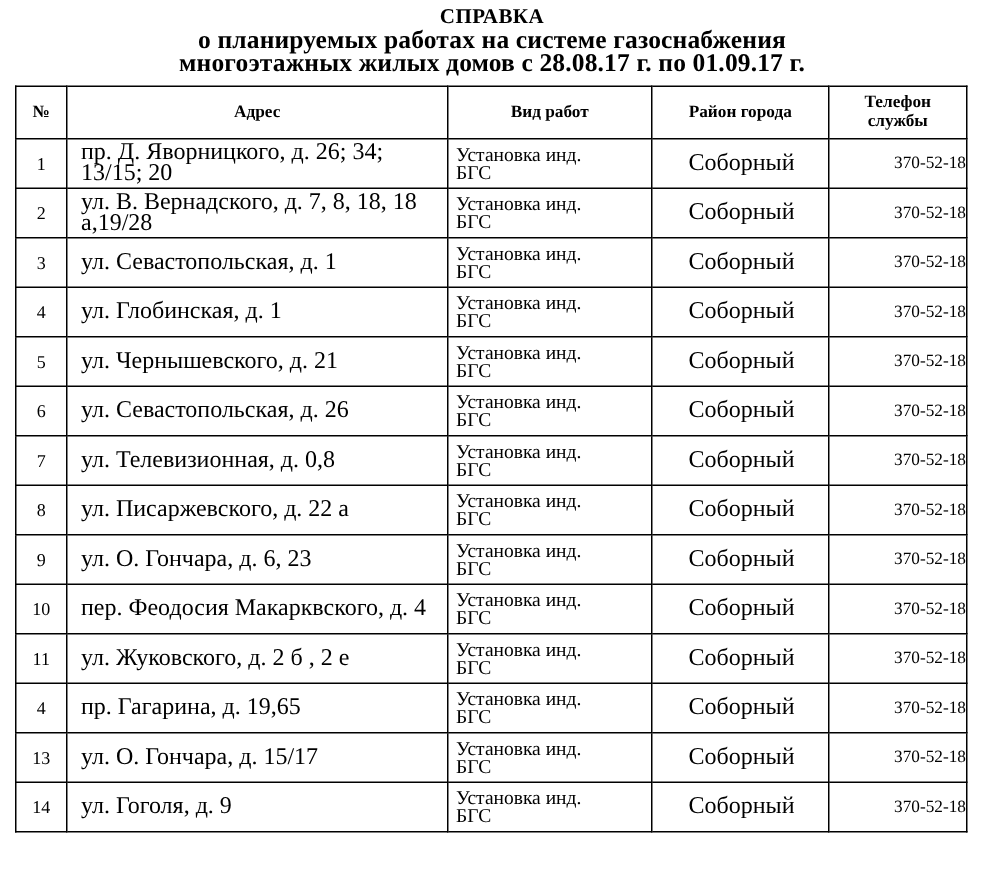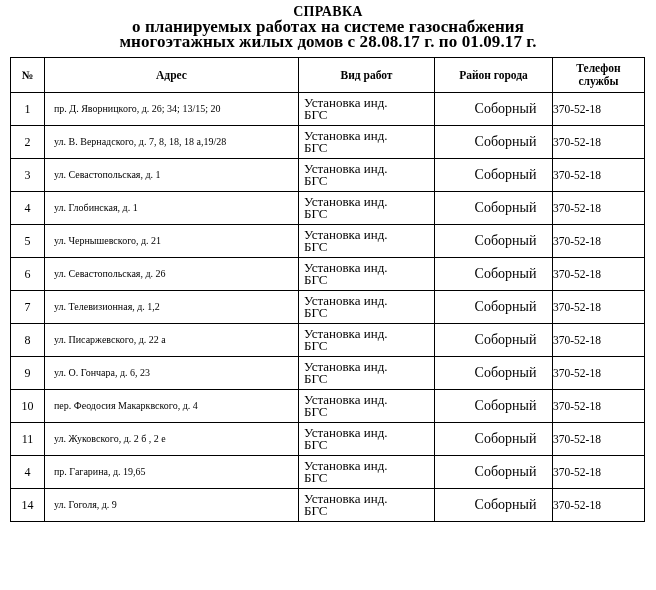--- a/index.html
+++ b/index.html
@@ -61,35 +61,35 @@
   .col-work { width: 136px; }
   .col-district { width: 118px; }
   .col-phone { width: 92px; }
 
   table.main td.num {
     text-align: center;
     font-size: 12px;
   }
   table.main td.addr {
     padding-left: 9px;
-    font-size: 10px;
+    font-size: 16px;
     line-height: 14px;
   }
   table.main td.work {
     padding-left: 5px;
     font-size: 13px;
     line-height: 12.5px;
   }
   table.main td.district {
-    text-align: center;
-    font-size: 14px;
+    text-align: left;
+    font-size: 16px;
     padding-left: 24px;
   }
   table.main td.phone {
-    text-align: left;
+    text-align: right;
     font-size: 11.5px;
   }
   table.main tr.row {
     height: 33px;
   }
   .work-line2 {
     display: block;
   }
 </style>
 </head>
@@ -186,21 +186,21 @@
         <td class="work">
           <span>Установка инд.</span>
           <span class="work-line2">БГС</span>
         </td>
         <td class="district">Соборный</td>
         <td class="phone">370-52-18</td>
       </tr>
 
       <tr class="row">
         <td class="num">7</td>
-        <td class="addr">ул. Телевизионная, д. 1,2</td>
+        <td class="addr">ул. Телевизионная, д. 0,8</td>
         <td class="work">
           <span>Установка инд.</span>
           <span class="work-line2">БГС</span>
         </td>
         <td class="district">Соборный</td>
         <td class="phone">370-52-18</td>
       </tr>
 
       <tr class="row">
         <td class="num">8</td>
@@ -250,20 +250,30 @@
         <td class="num">4</td>
         <td class="addr">пр. Гагарина, д. 19,65</td>
         <td class="work">
           <span>Установка инд.</span>
           <span class="work-line2">БГС</span>
         </td>
         <td class="district">Соборный</td>
         <td class="phone">370-52-18</td>
       </tr>
 
+      <tr class="row">
+        <td class="num">13</td>
+        <td class="addr">ул. О. Гончара, д. 15/17</td>
+        <td class="work">
+          <span>Установка инд.</span>
+          <span class="work-line2">БГС</span>
+        </td>
+        <td class="district">Соборный</td>
+        <td class="phone">370-52-18</td>
+      </tr>
 
       <tr class="row">
         <td class="num">14</td>
         <td class="addr">ул. Гоголя, д. 9</td>
         <td class="work">
           <span>Установка инд.</span>
           <span class="work-line2">БГС</span>
         </td>
         <td class="district">Соборный</td>
         <td class="phone">370-52-18</td>

